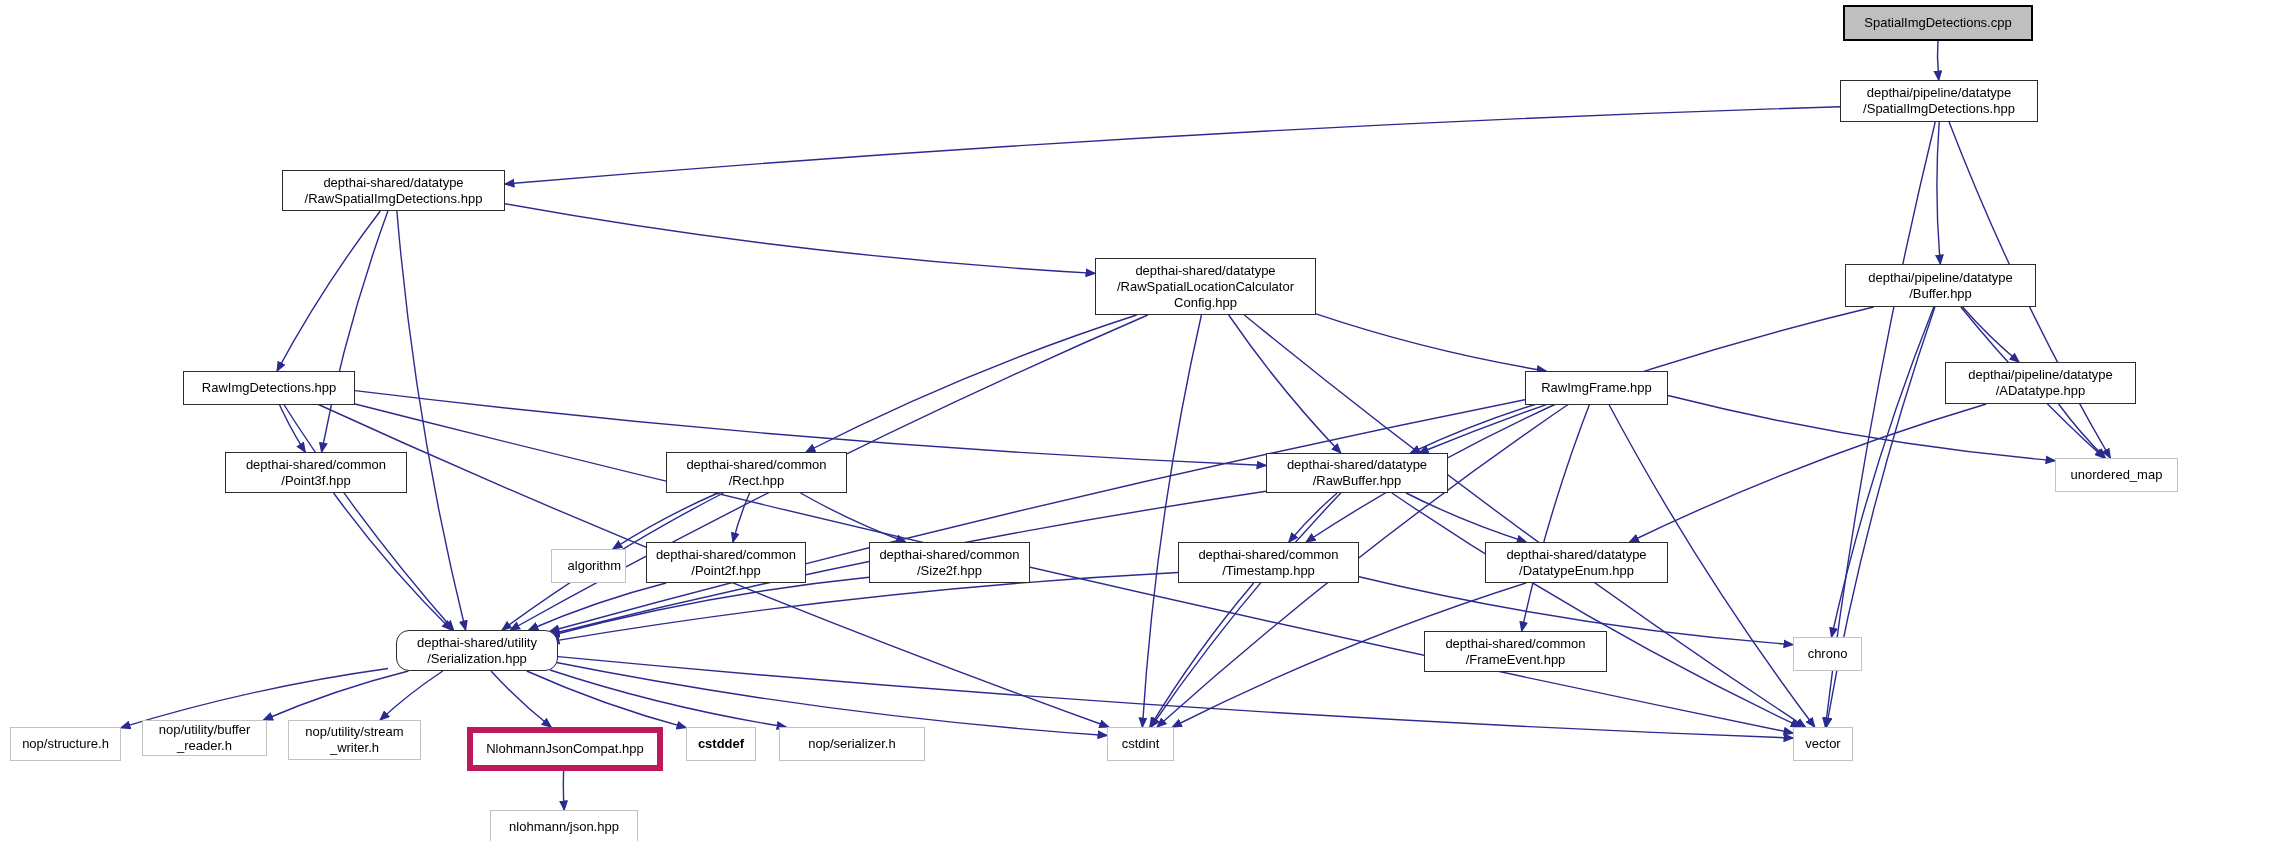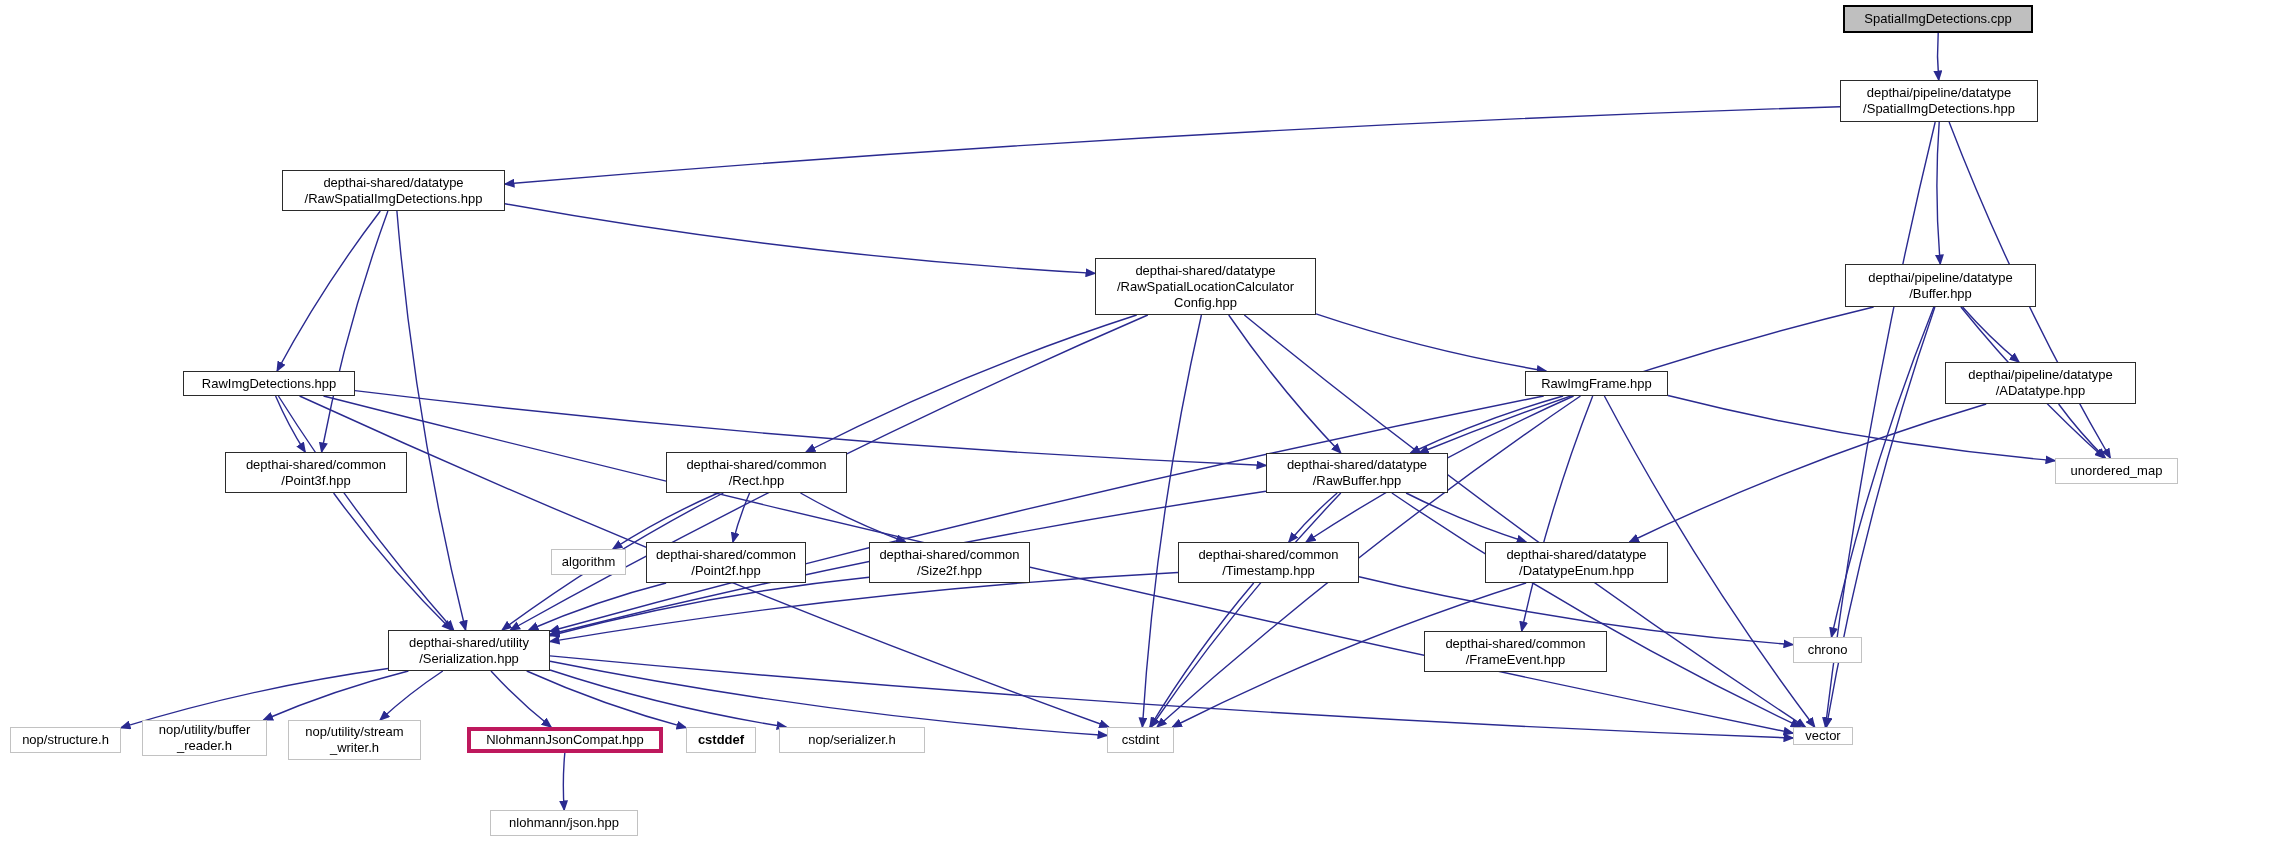--- a/index.html
+++ b/index.html
@@ -18,25 +18,25 @@
     background:#ffffff;
     border:1px solid #2b2b2b;
     color:#000;
     font-size:13px;
     line-height:16px;
     display:flex;
     align-items:center;
     justify-content:center;
     text-align:center;
     white-space:pre-line;
-    padding:8px 4px;
+    padding:16px 4px;
     cursor:default;
   }
   .node.sys{border-color:#c2c2c2;}
-  .node.bold{border:4px solid #be185d;}
+  .node.bold{border:6px solid #be185d;}
   .node.root{background:#bfbfbf;border:2px solid #000;}
   .node.doc{cursor:pointer;}
 </style>
 </head>
 <body>
 
 <div id="canvas">
     <svg id="edges" width="2279" height="841">
       <defs>
         <marker id="arrow" markerWidth="11" markerHeight="9" refX="9.5" refY="4.5" orient="auto" markerUnits="userSpaceOnUse">
@@ -117,30 +117,30 @@
     <div class="node doc" style="left: 1525px; top: 371px; width: 143px; height: 25px;"><span>RawImgFrame.hpp</span></div>
     <div class="node doc" style="left: 1945px; top: 362px; width: 191px; height: 42px;"><span>depthai/pipeline/datatype
 /ADatatype.hpp</span></div>
     <div class="node doc" style="left: 225px; top: 452px; width: 182px; height: 41px;"><span>depthai-shared/common
 /Point3f.hpp</span></div>
     <div class="node doc" style="left: 666px; top: 452px; width: 181px; height: 41px;"><span>depthai-shared/common
 /Rect.hpp</span></div>
     <div class="node doc" style="left: 1266px; top: 453px; width: 182px; height: 40px;"><span>depthai-shared/datatype
 /RawBuffer.hpp</span></div>
     <div class="node sys" style="left: 2055px; top: 458px; width: 123px; height: 26px;"><span>unordered_map</span></div>
-    <div class="node sys" style="left: 551px; top: 549px; width: 75px; height: 26px;"><span>algorithm</span></div>
+    <div class="node sys" style="left: 551px; top: 549px; width: 75px; height: 26px; justify-content: flex-end;"><span>algorithm</span></div>
     <div class="node doc" style="left: 646px; top: 542px; width: 160px; height: 41px;"><span>depthai-shared/common
 /Point2f.hpp</span></div>
     <div class="node doc" style="left: 869px; top: 542px; width: 161px; height: 41px;"><span>depthai-shared/common
 /Size2f.hpp</span></div>
     <div class="node doc" style="left: 1178px; top: 542px; width: 181px; height: 41px;"><span>depthai-shared/common
 /Timestamp.hpp</span></div>
     <div class="node doc" style="left: 1485px; top: 542px; width: 183px; height: 41px;"><span>depthai-shared/datatype
 /DatatypeEnum.hpp</span></div>
-    <div class="node doc" style="left: 388px; top: 630px; width: 162px; height: 41px;"><span>depthai-shared/utility
+    <div class="node doc" style="left: 396px; top: 630px; width: 162px; height: 41px; border-radius: 13px;"><span>depthai-shared/utility
 /Serialization.hpp</span></div>
     <div class="node doc" style="left: 1424px; top: 631px; width: 183px; height: 41px;"><span>depthai-shared/common
 /FrameEvent.hpp</span></div>
     <div class="node sys" style="left: 1793px; top: 637px; width: 69px; height: 26px;"><span>chrono</span></div>
     <div class="node sys" style="left: 10px; top: 727px; width: 111px; height: 26px;"><span>nop/structure.h</span></div>
     <div class="node sys" style="left: 142px; top: 720px; width: 125px; height: 36px;"><span>nop/utility/buffer
 _reader.h</span></div>
     <div class="node sys" style="left: 288px; top: 720px; width: 133px; height: 40px; justify-content: center;"><span>nop/utility/stream
 _writer.h</span></div>
     <div class="node bold" style="left: 467px; top: 727px; width: 196px; height: 26px;"><span>NlohmannJsonCompat.hpp</span></div>

